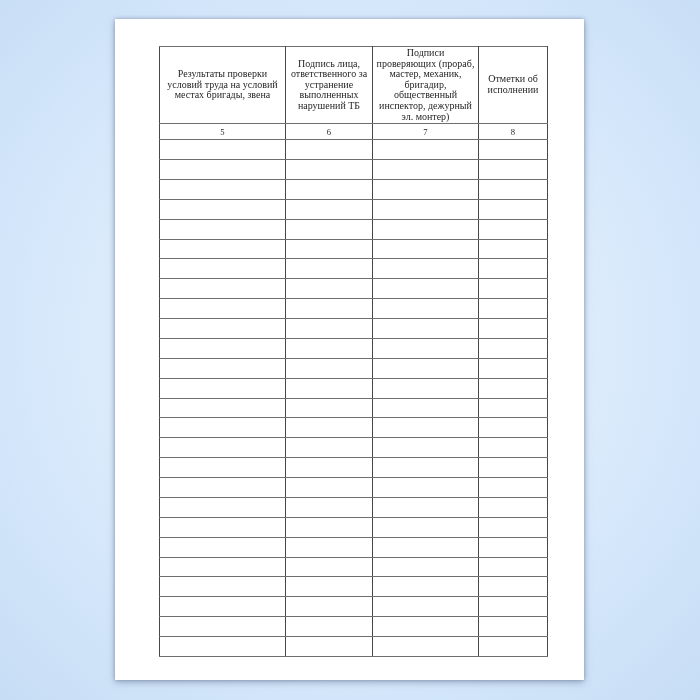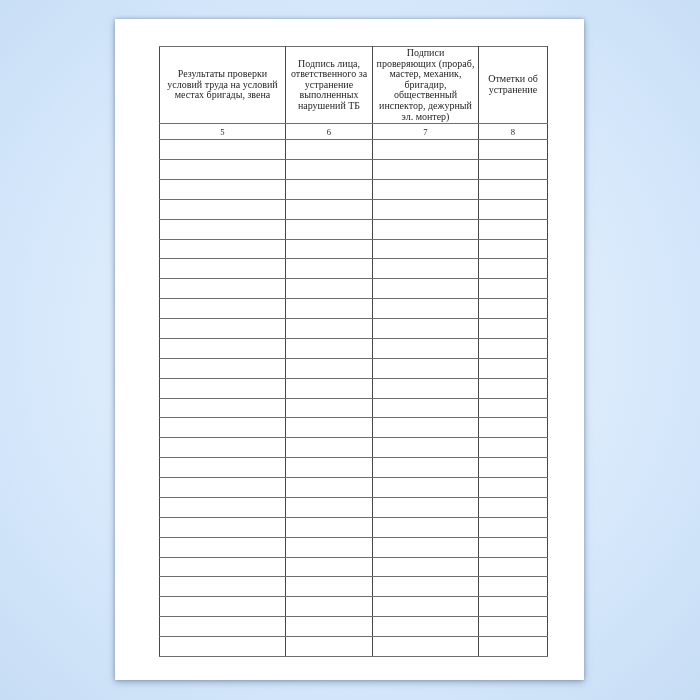--- a/index.html
+++ b/index.html
@@ -71,21 +71,21 @@
       <col class="col-1">
       <col class="col-2">
       <col class="col-3">
       <col class="col-4">
     </colgroup>
     <thead>
       <tr class="hdr-row">
         <th>Результаты проверки условий труда на условий местах бригады, звена</th>
         <th>Подпись лица, ответственного за устранение выполненных нарушений ТБ</th>
         <th>Подписи проверяющих (прораб, мастер, механик, бригадир, общественный инспектор, дежурный эл. монтер)</th>
-        <th>Отметки об устранение</th>
+        <th>Отметки об исполнении</th>
       </tr>
       <tr class="num-row">
         <td>5</td>
         <td>6</td>
         <td>7</td>
         <td>8</td>
       </tr>
     </thead>
     <tbody class="body-rows" id="body-rows">
         <tr>

